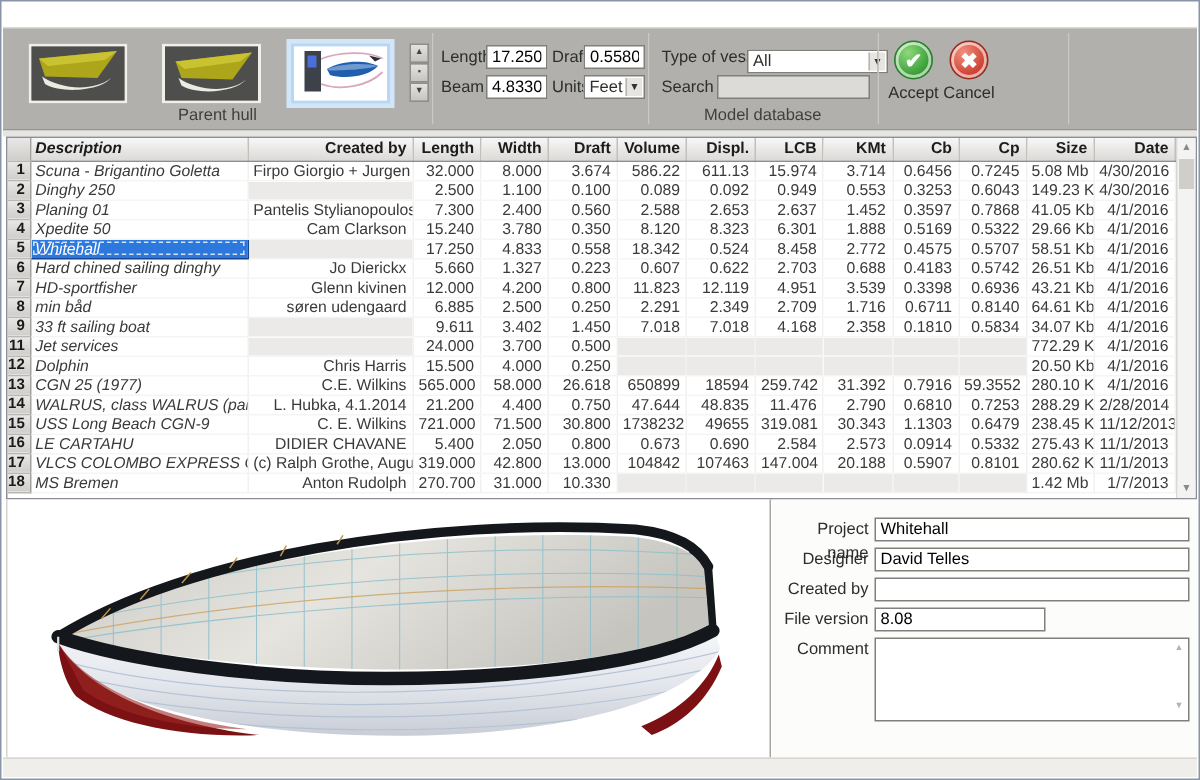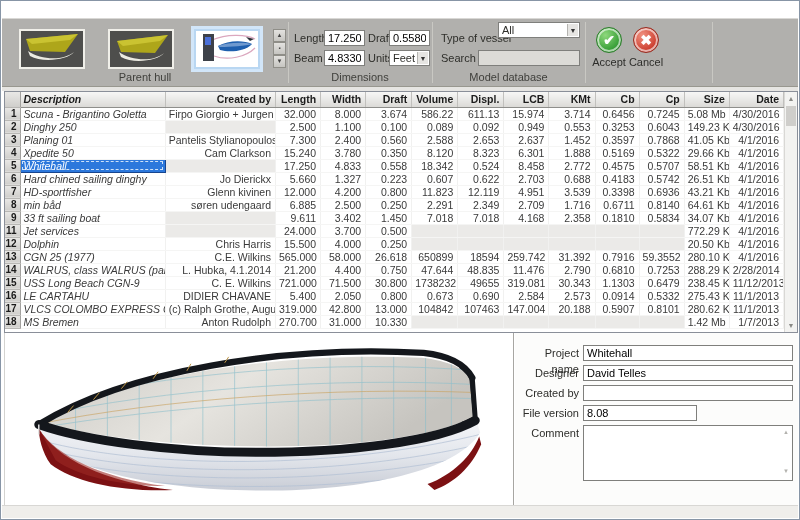--- a/index.html
+++ b/index.html
@@ -94,25 +94,24 @@
     <input class="tbx num" style="left: 322px; top: 11px; width: 41px;" value="17.2500">
     <div class="fld-label" style="left:366px; top:11px;">Draft</div>
     <input class="tbx num" style="left: 387px; top: 11px; width: 41px;" value="0.5580">
     <div class="fld-label" style="left:292px; top:31px;">Beam</div>
     <input class="tbx num" style="left: 322px; top: 31px; width: 41px;" value="4.8330">
     <div class="fld-label" style="left:366px; top:31px;">Units</div>
     <div class="combo" style="left:387px; top:31px; width:41px;">
       <span>Feet</span>
       <span class="arr">▼</span>
     </div>
-    <div class="grp-label" style="left:286px; width:144px;">Dimensions</div>
     <div class="vsep" style="left:430px;"></div>
 
     <div class="fld-label" style="left:439px; top:11px;">Type of vessel</div>
-    <div class="combo" style="left:496px; top:3px; width:82px;">
+    <div class="combo" style="left:496px; top:14px; width:94px;">
       <span>All</span>
       <span class="arr">▼</span>
     </div>
     <div class="fld-label" style="left:439px; top:31px;">Search</div>
     <input class="tbx" style="left: 476px; top: 31px; width: 102px; background: rgb(220, 219, 215);" value="">
     <div class="grp-label" style="left:430px; width:153px;">Model database</div>
     <div class="vsep" style="left:583px;"></div>
 
     <div class="ico ico-accept" style="left:594px;"><span>✔</span></div>
     <div class="ico-lbl" style="left:585px;">Accept</div>

